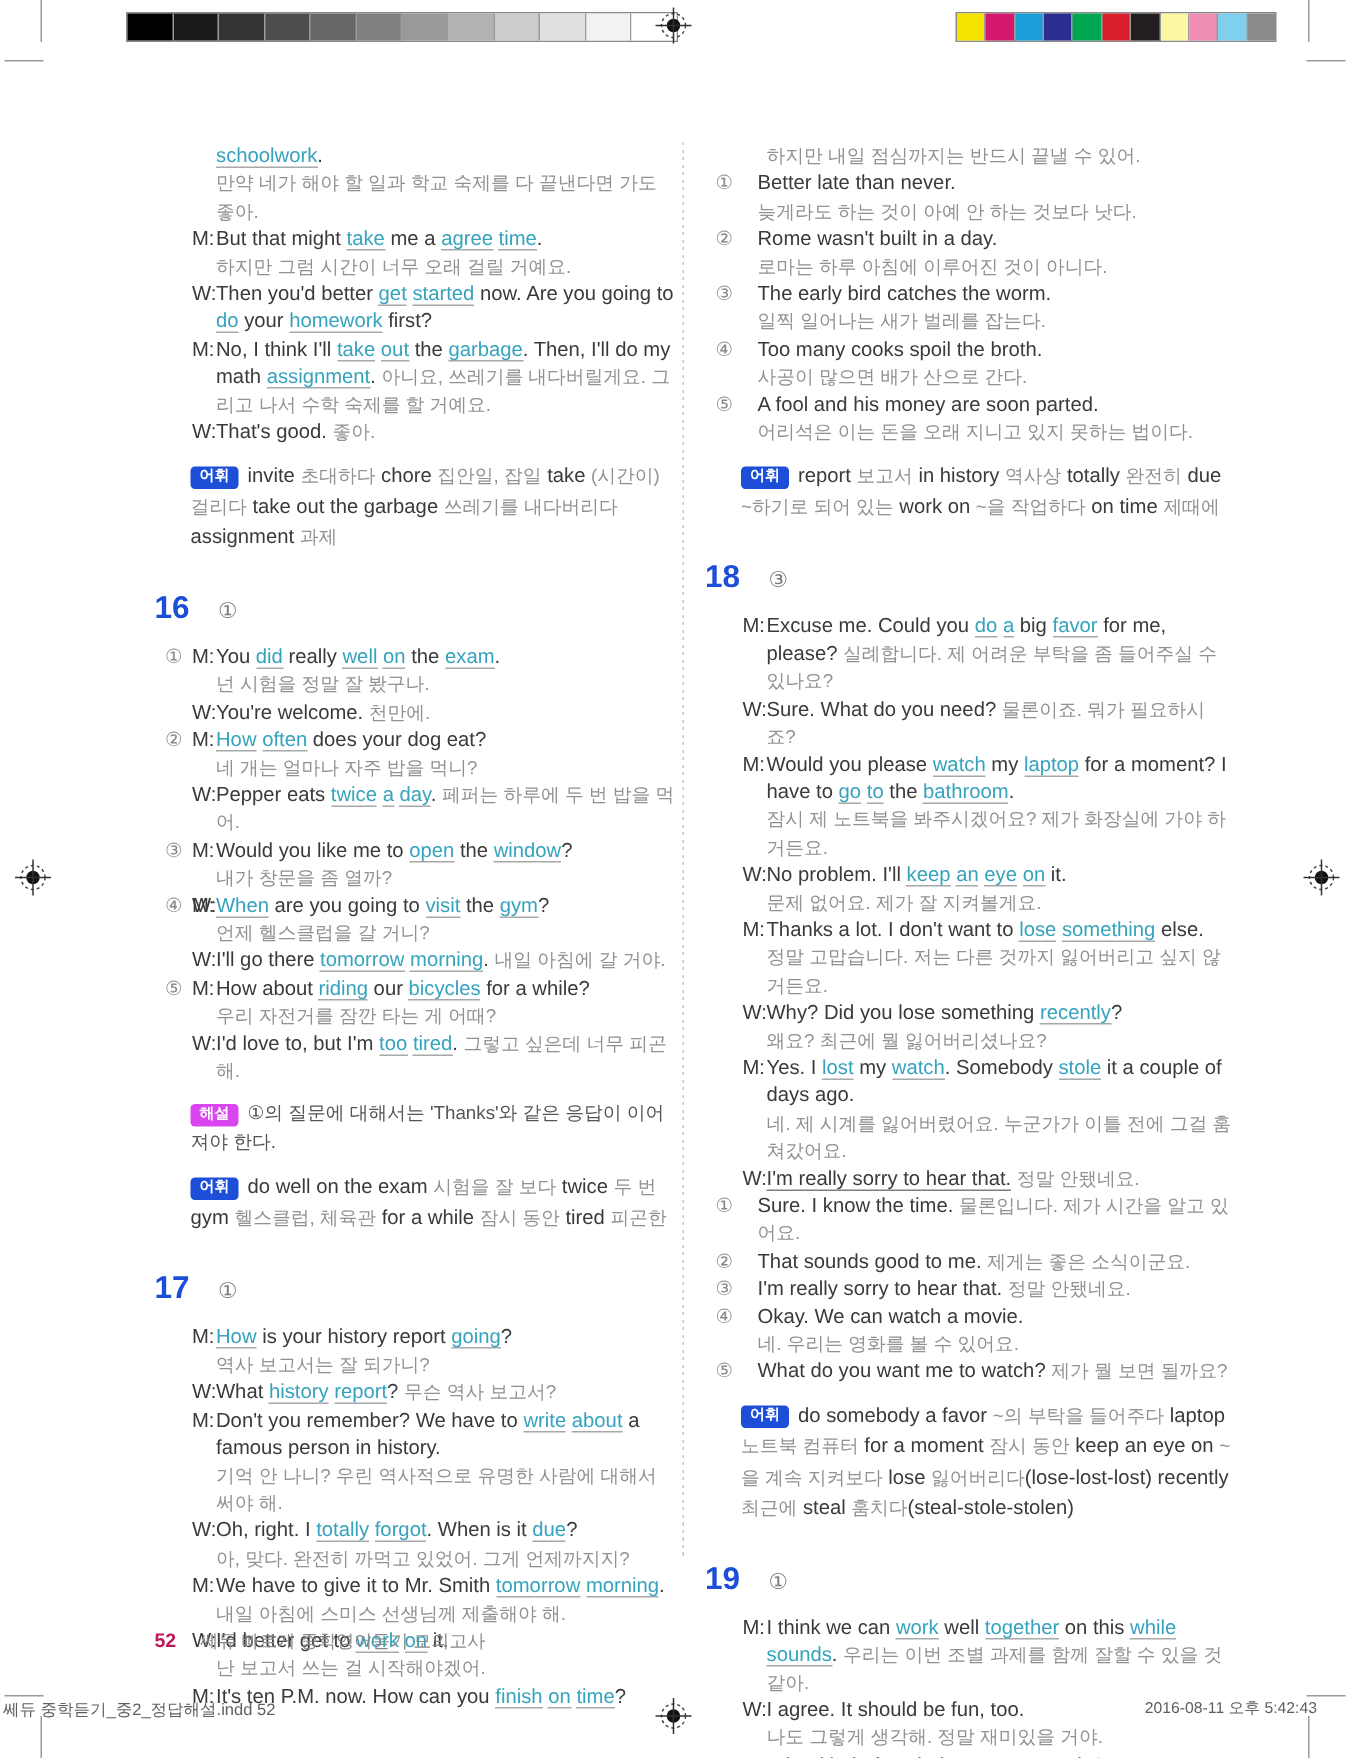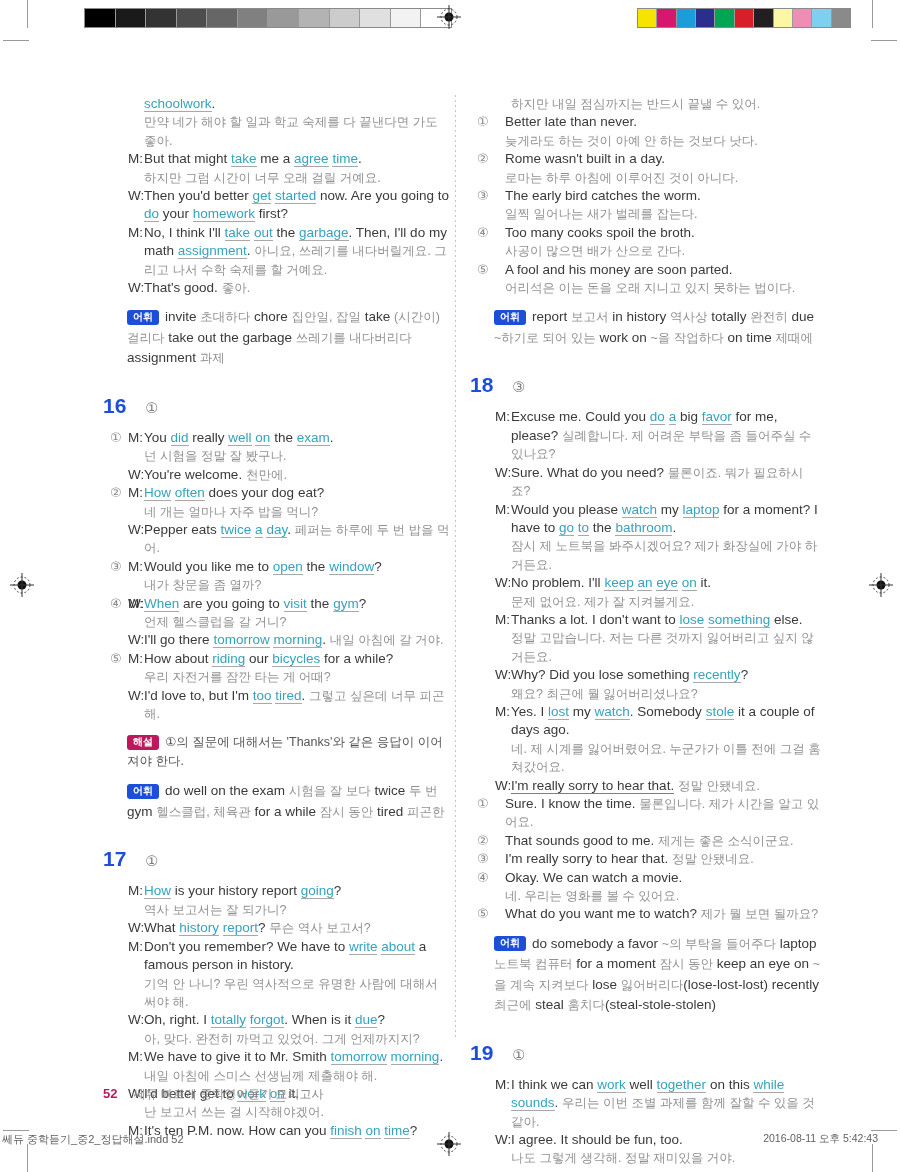--- a/index.html
+++ b/index.html
@@ -31,21 +31,21 @@
   .kr{color:#919191;font-size:12.5px;}
   .tl{color:#35a3bd;border-bottom:1px solid #a8a8a8;}
   .ub{border-bottom:1px solid #7e7e7e;}
 
   .sec{margin:25px 0 11px 0;}
   .secnum{color:#1d4ed8;font-weight:bold;font-size:21px;}
   .secans{color:#7d7d7d;font-size:14.5px;margin-left:19px;}
 
   .badge{display:inline-block;background:#1d4ed8;color:#fff;font-size:10px;font-weight:bold;
          border-radius:3px;padding:1px 6px 2px;margin-right:6px;line-height:12px;vertical-align:1.5px;}
-  .badge.dark{background:#be185d;text-align:right;}
+  .badge.dark{background:#d946ef;text-align:right;}
   .vocab{margin:10px 0 0 24px;font-size:13.5px;line-height:19.5px;color:#3a3a3a;}
   .note{margin:10px 0 0 24px;font-size:12.5px;line-height:19px;color:#555555;}
 
   
   #footer{position:absolute;left:103px;top:1086px;font-size:12px;color:#888888;}
   #footer .pnum{font-weight:bold;color:#be185d;font-size:13px;margin-right:16px;}
   #slug-left{position:absolute;left:2px;top:1132px;font-size:11px;color:#5f5f5f;}
   #slug-right{position:absolute;right:22px;top:1132px;font-size:10.5px;color:#5f5f5f;}
 </style>
 </head>

